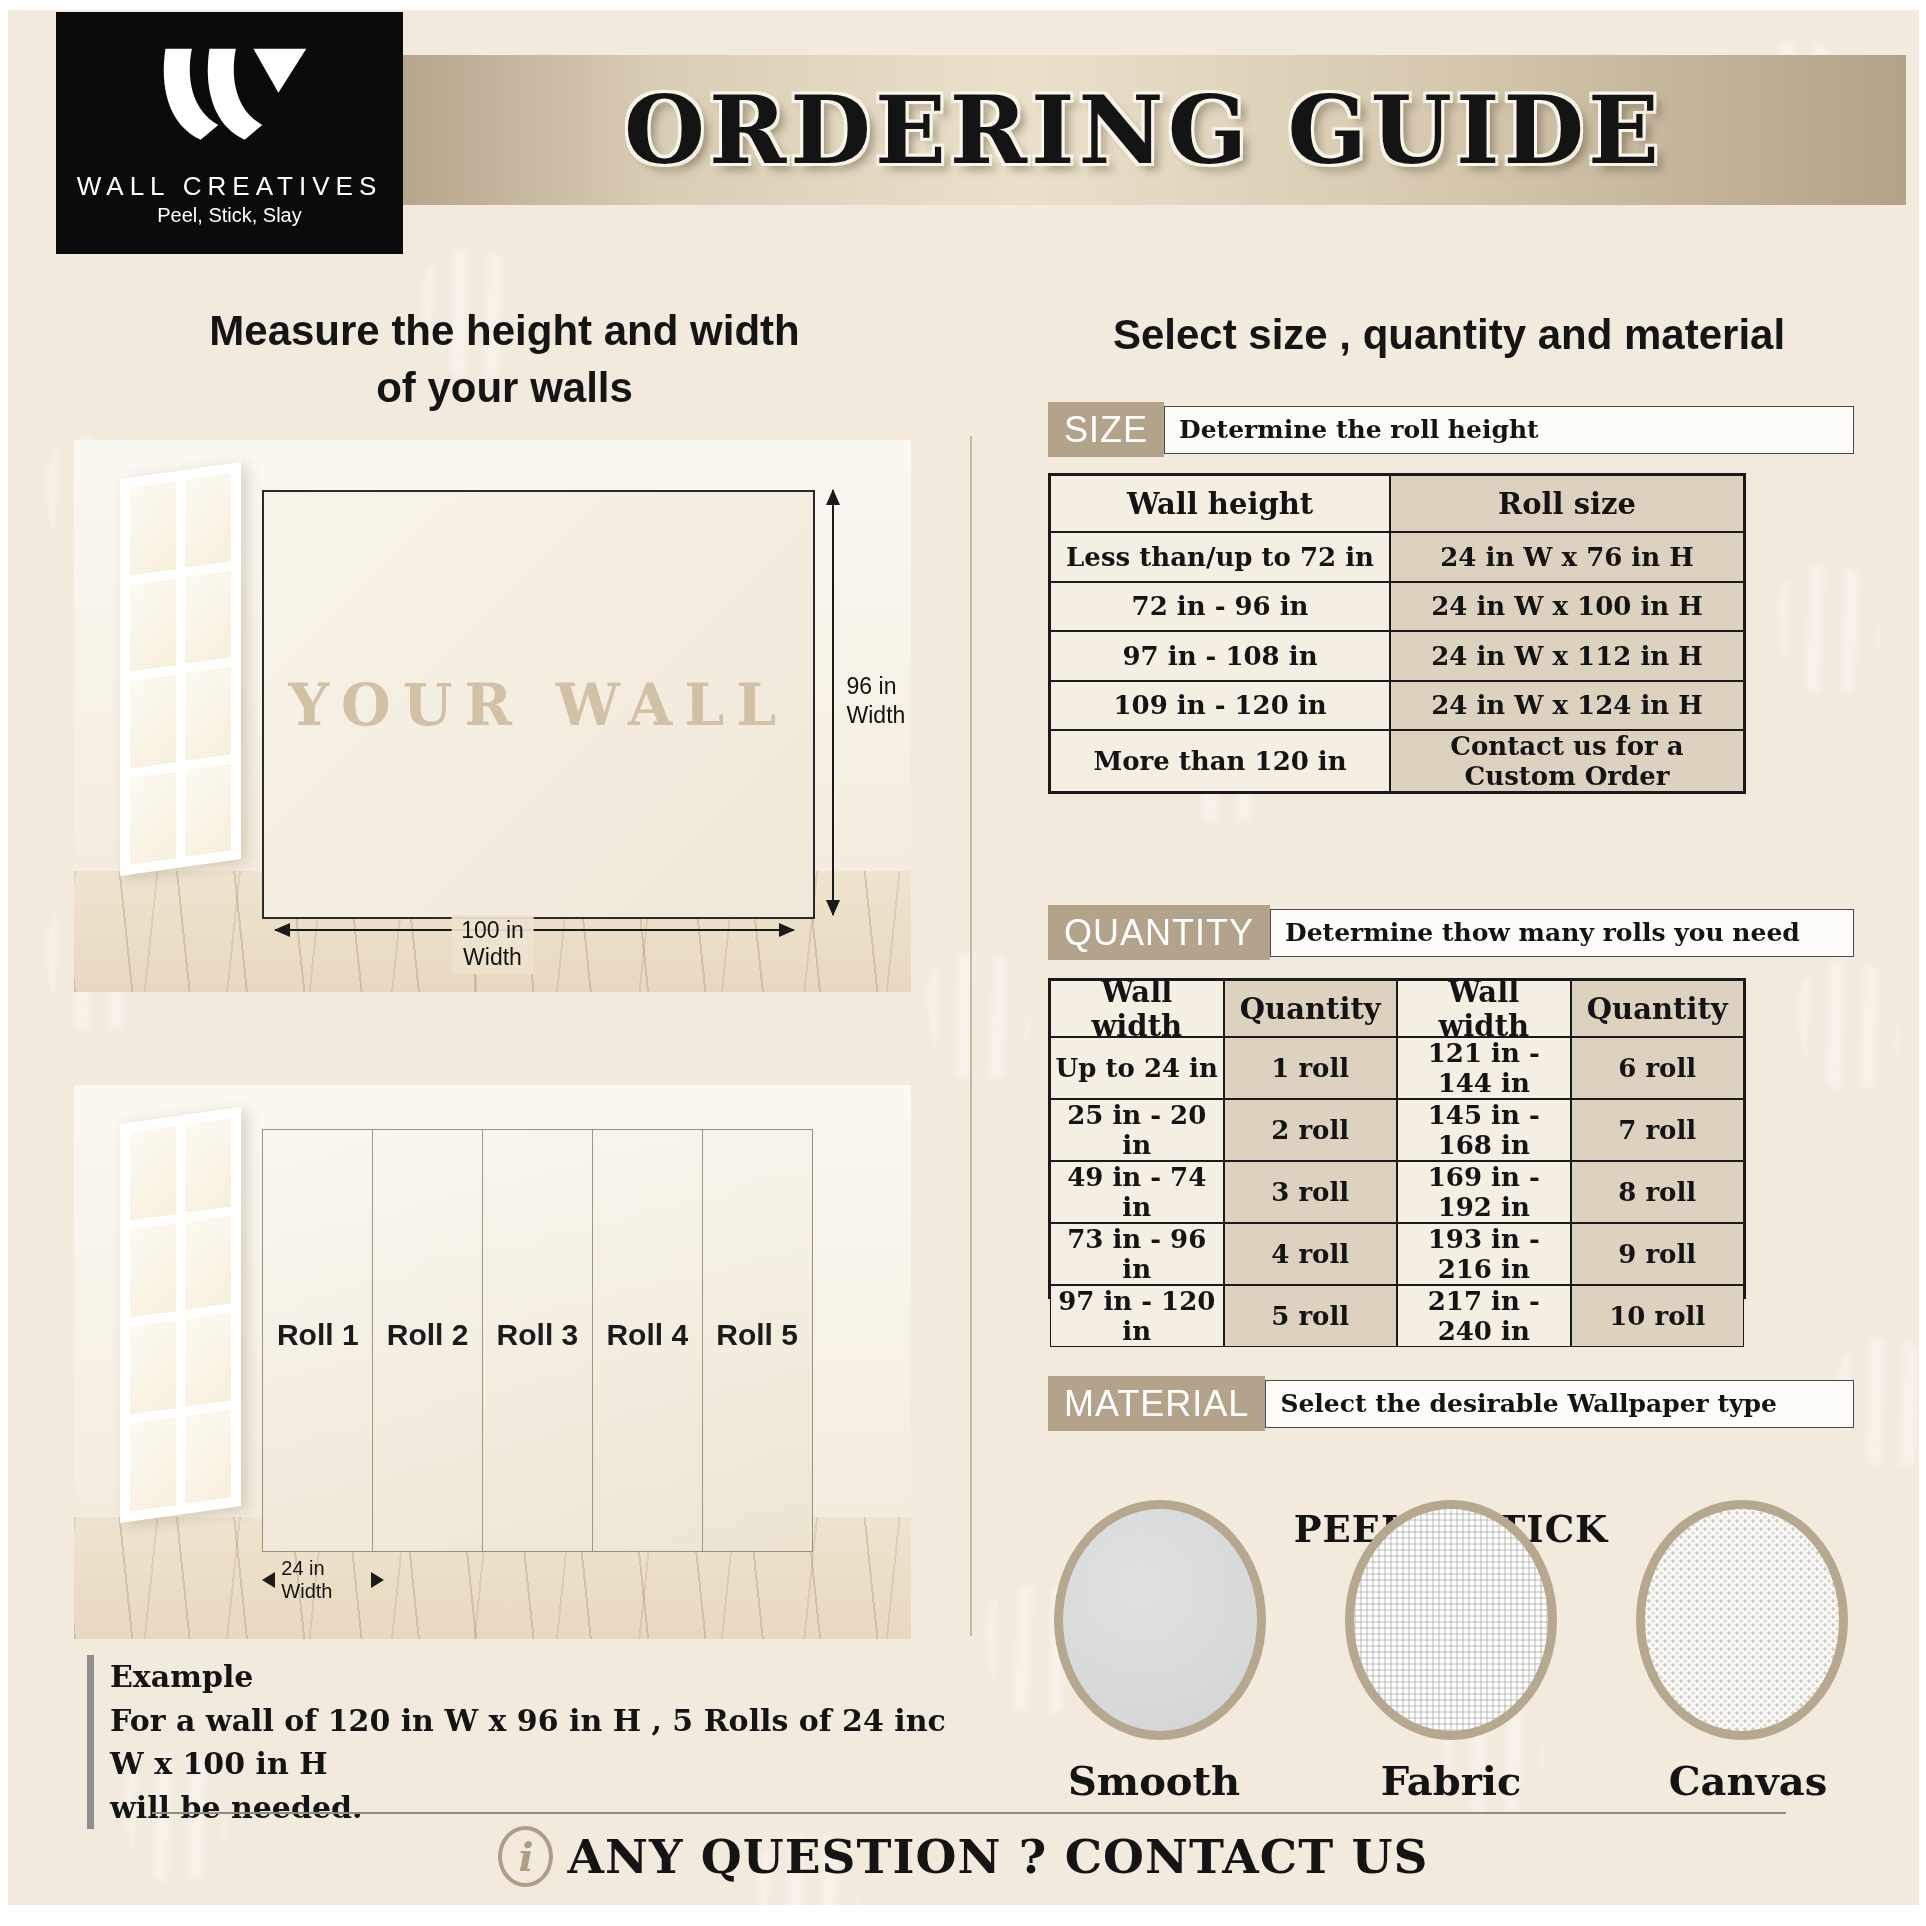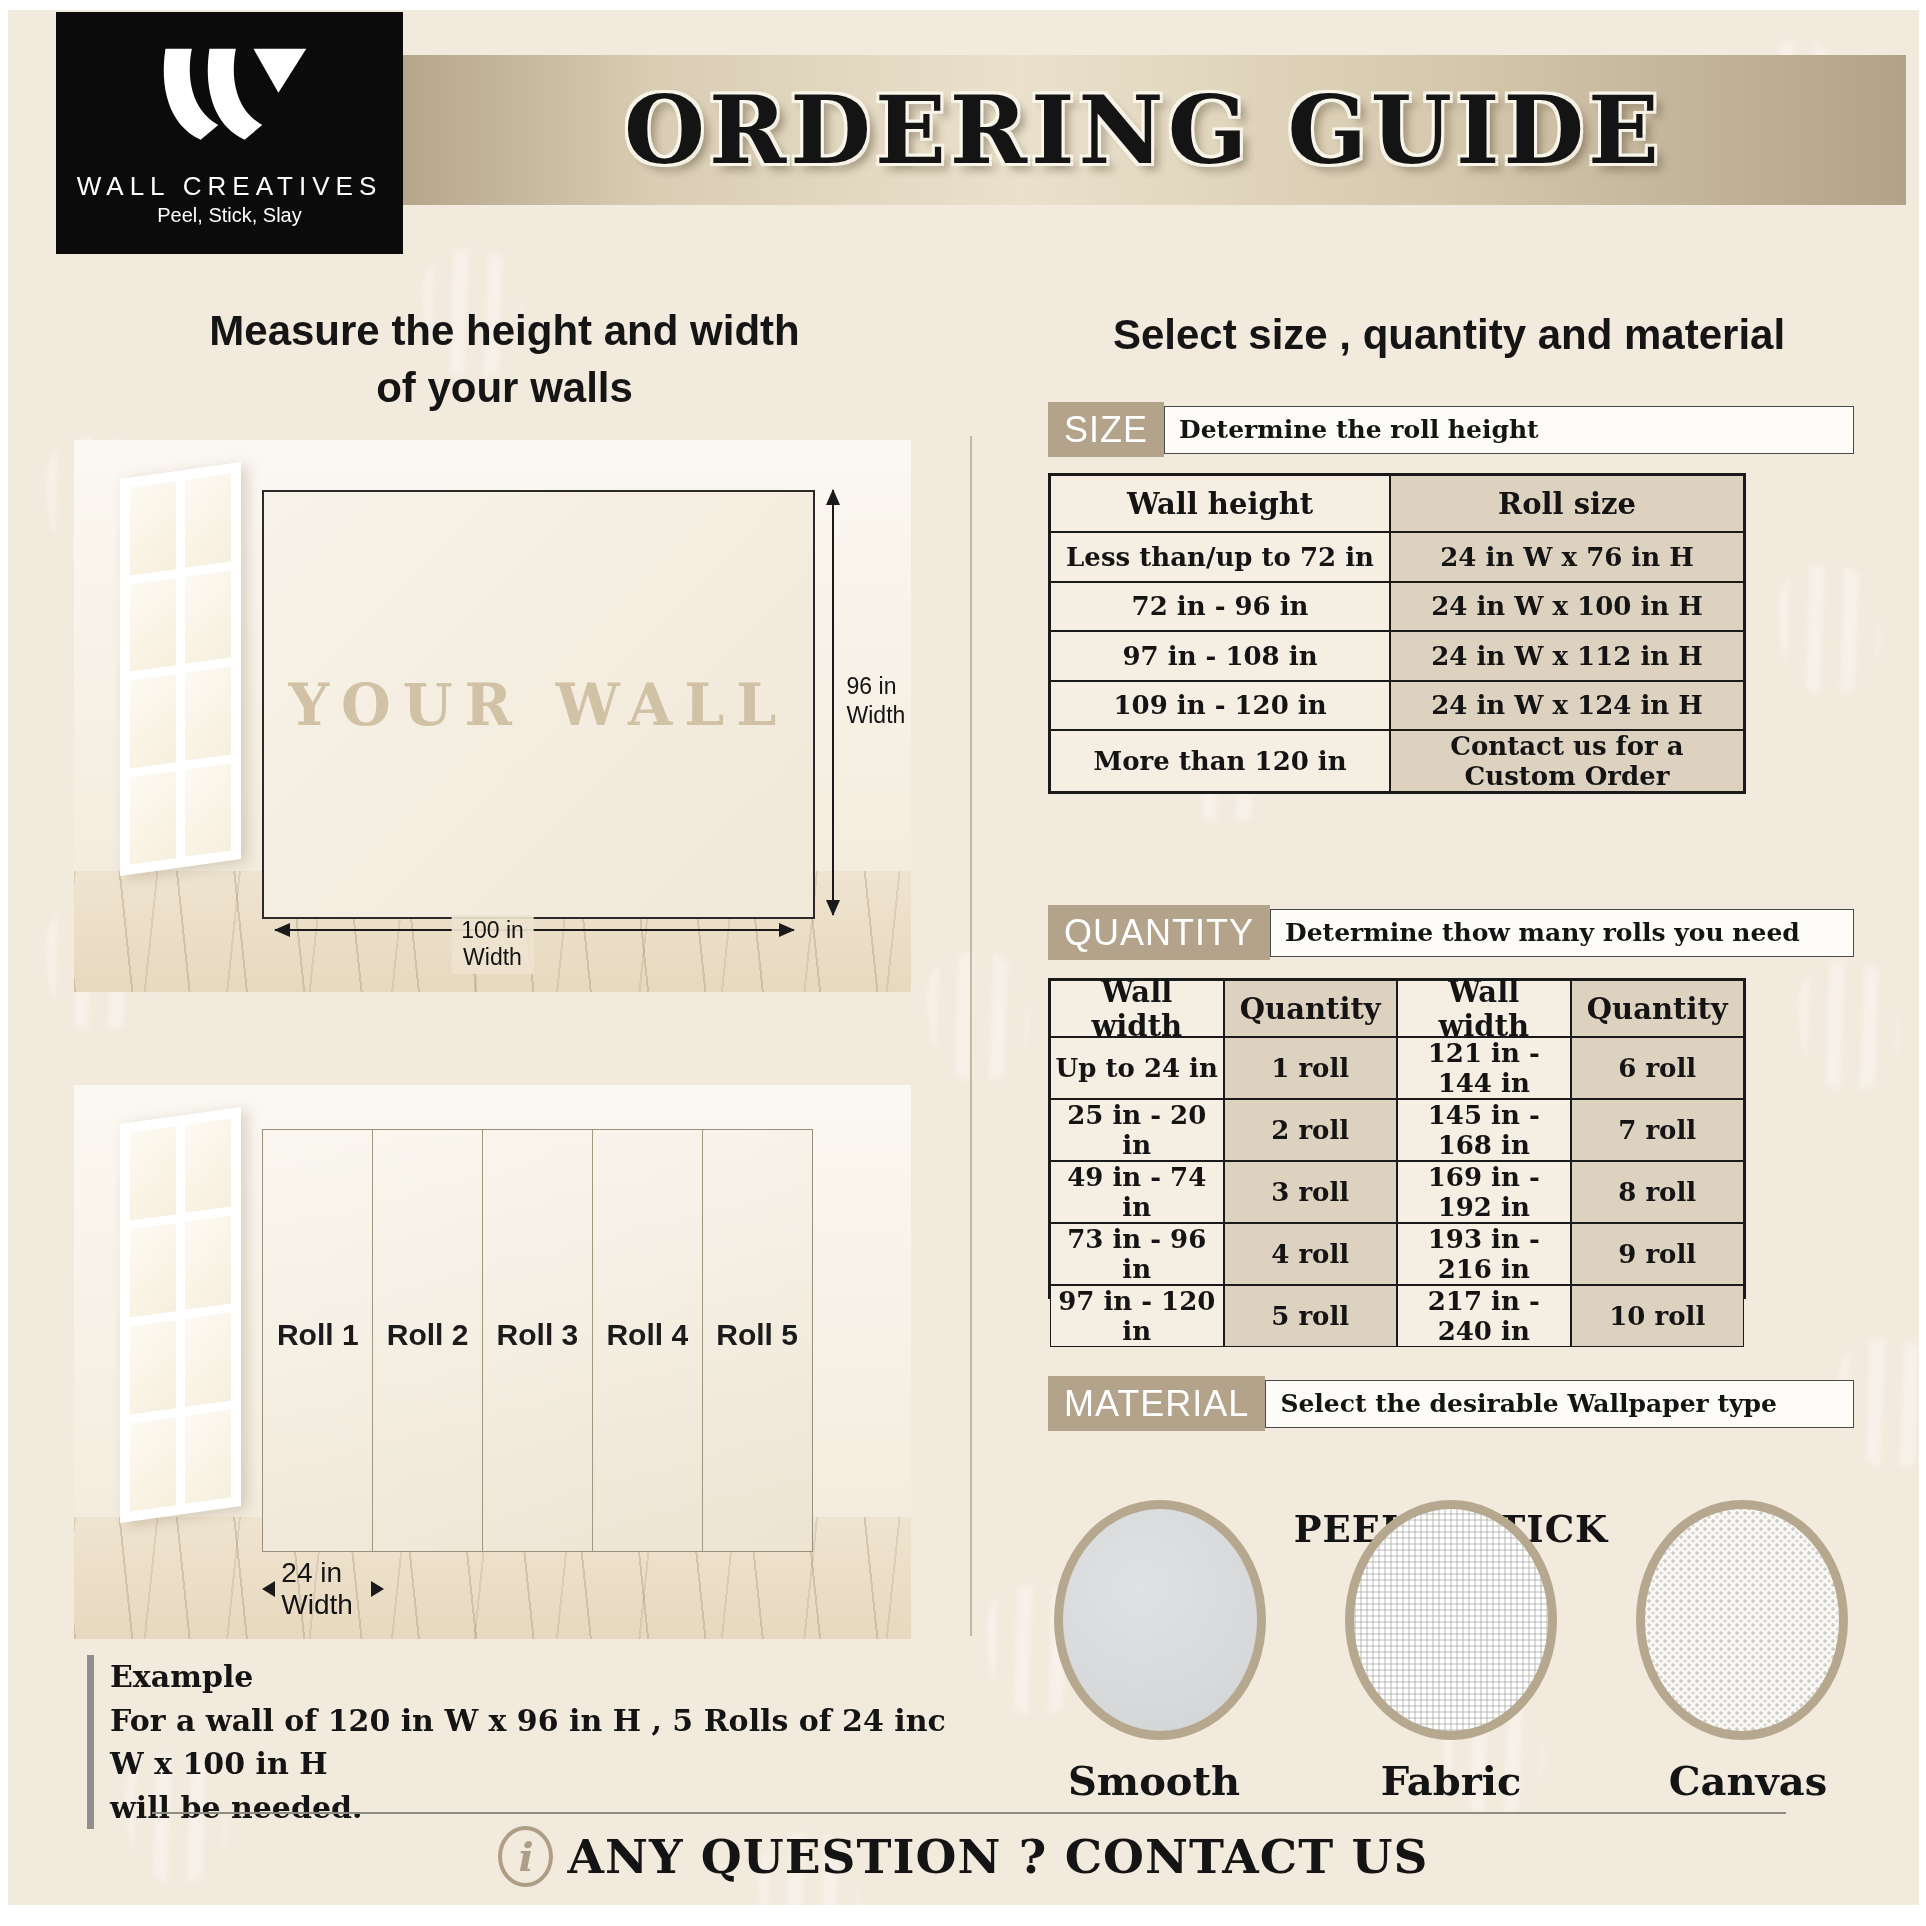--- a/index.html
+++ b/index.html
@@ -58,21 +58,21 @@
   .hdim-label{position:absolute;left:50%;top:86%;transform:translateX(-50%);text-align:center;font-size:23px;
       line-height:1.2;color:#141414;background:rgba(238,227,207,.92);padding:2px 10px;}
   
   .rolls-wall{position:absolute;left:22.5%;top:8%;width:65.5%;height:76%;display:flex;
       border:1px solid #9a8f7b;background:linear-gradient(135deg,#f8f3e9,#efe7d6);}
   .roll-panel{flex:1;border-right:1px solid #a2967f;display:flex;align-items:center;justify-content:center;
       background:linear-gradient(180deg,rgba(255,255,255,.35),rgba(230,219,197,.25));}
   .roll-panel:last-child{border-right:none;}
   .roll-label{font-weight:bold;font-size:30px;color:#1b1b1b;margin-bottom:10%;}
   .roll-width-tag{position:absolute;left:22.5%;top:85.2%;width:14.5%;display:flex;align-items:center;
-      justify-content:flex-end;gap:6px;font-size:28px;color:#141414;}
+      justify-content:flex-end;gap:6px;font-size:20px;color:#141414;}
   .tri{width:0;height:0;border-top:8px solid transparent;border-bottom:8px solid transparent;display:inline-block;}
   .tri-left{border-right:13px solid #1a1a1a;}
   .tri-right{border-left:13px solid #1a1a1a;}
 
   
   .example{position:absolute;left:79px;top:1645px;width:871px;border-left:7px solid #8f8f8f;
       padding-left:16px;z-index:2;font-family:"DejaVu Serif",serif;font-weight:700;font-size:30px;line-height:1.45;color:#141414;}
 
   
   .section-bar{position:absolute;left:1040px;width:806px;height:55px;display:flex;align-items:center;z-index:2;}

